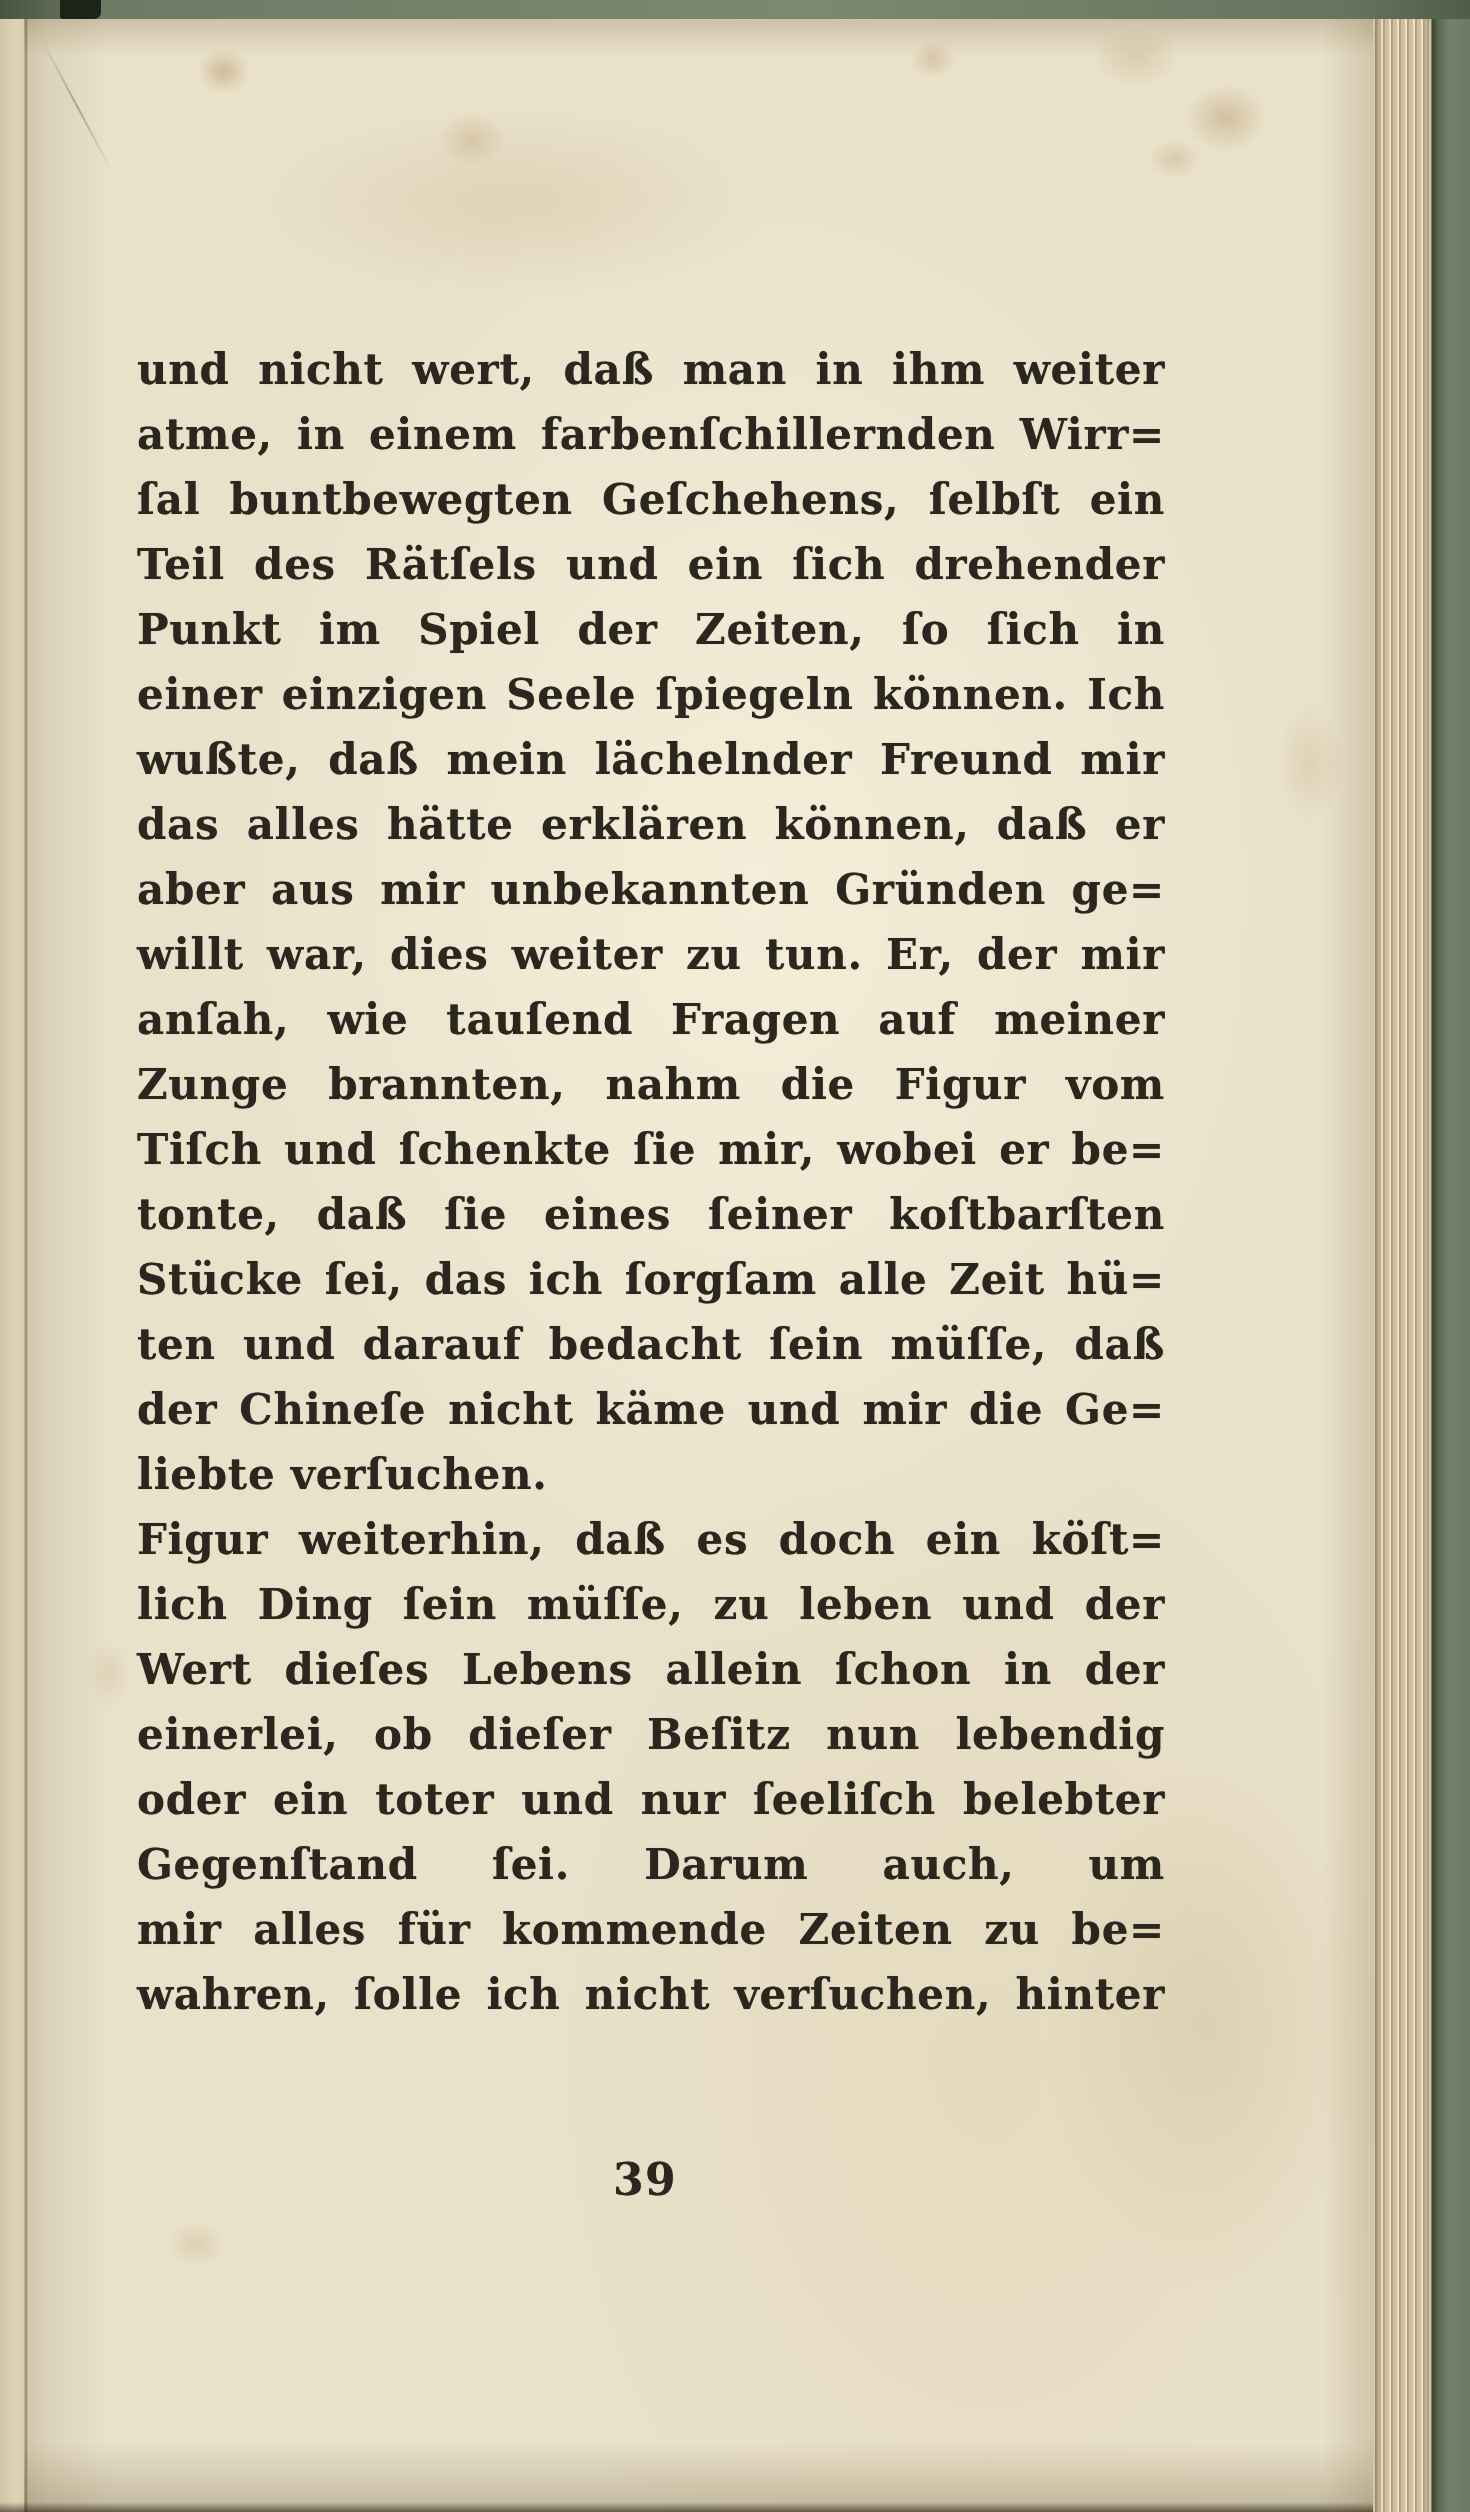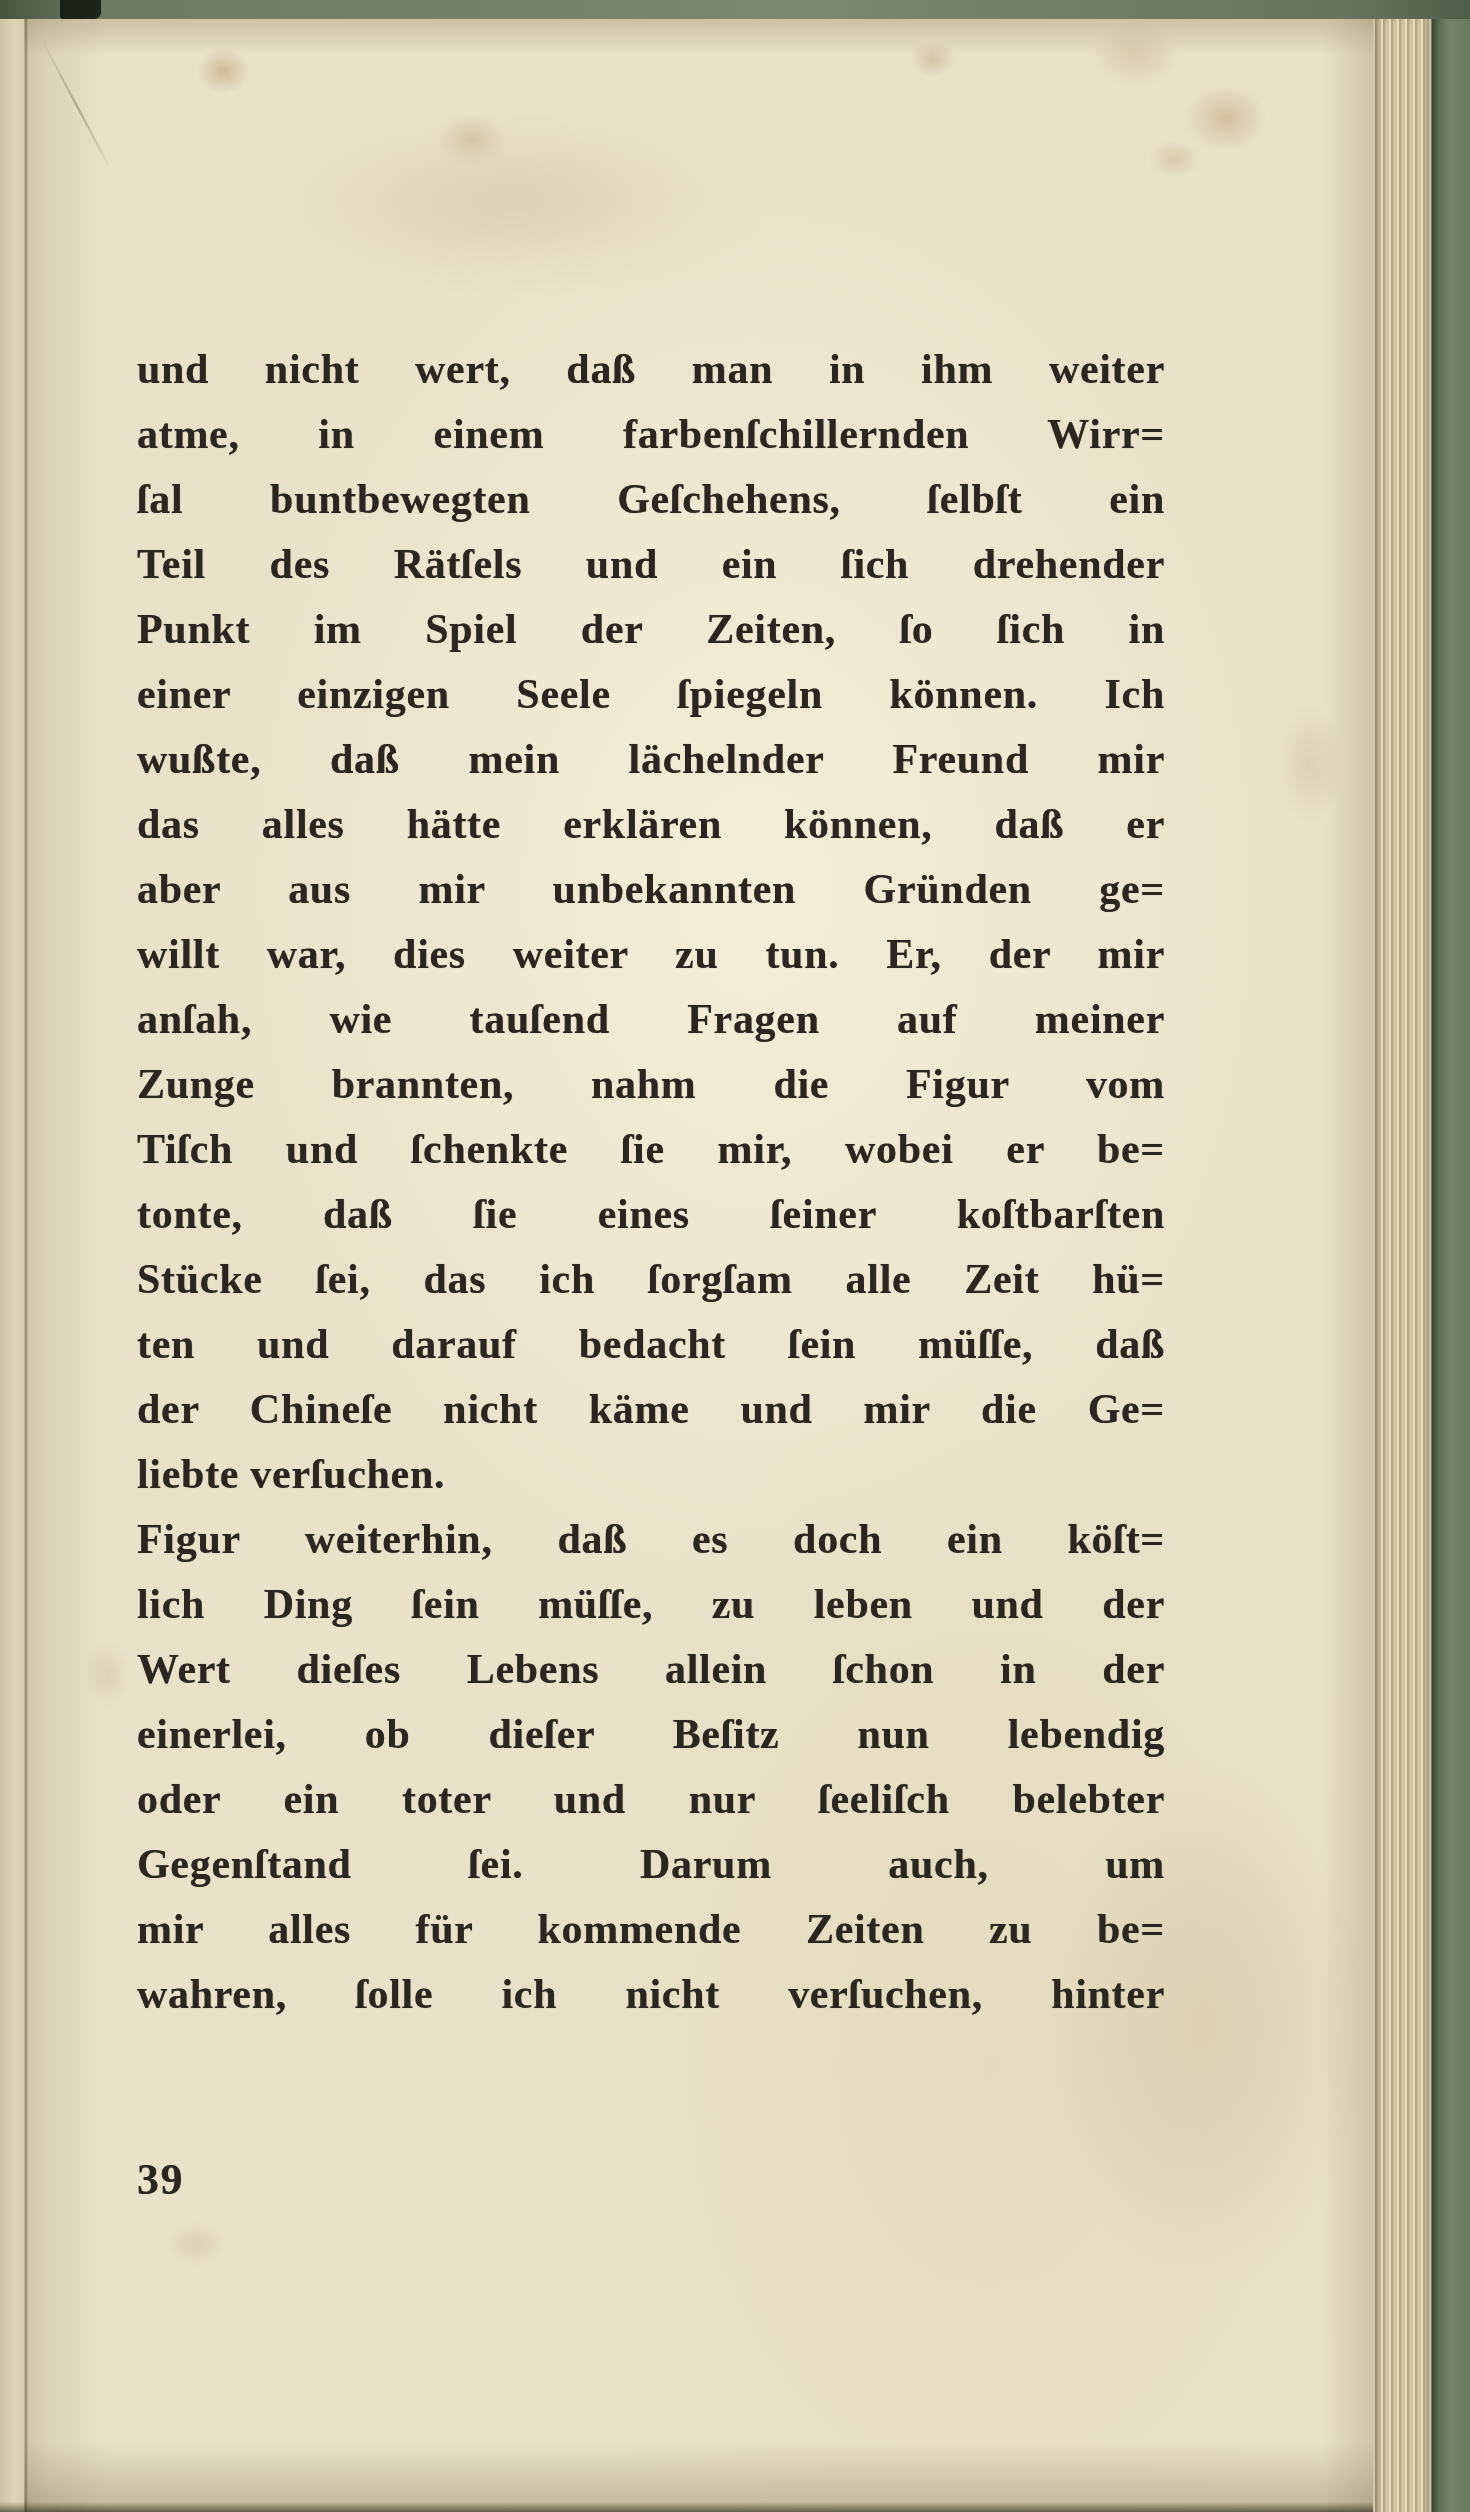--- a/index.html
+++ b/index.html
@@ -34,21 +34,20 @@
   .page{
     position:absolute;left:0;top:19px;width:1373px;height:2493px;overflow:hidden;
     background-color:var(--paper,#e9e1ca);
     background-image:
       radial-gradient(60% 45% at 55% 35%, rgba(255,250,232,.5), transparent 70%),
       radial-gradient(50% 40% at 72% 82%, rgba(190,160,100,.10), transparent 70%),
       linear-gradient(90deg, rgba(110,92,55,.30) 0, rgba(110,92,55,.10) 51px, rgba(110,92,55,0) 110px),
       linear-gradient(270deg, rgba(120,100,62,.22) 0, rgba(120,100,62,0) 51px),
       linear-gradient(180deg, rgba(120,100,62,.25) 0, rgba(120,100,62,0) 37px),
       linear-gradient(0deg, rgba(100,84,50,.30) 0, rgba(100,84,50,0) 70px);
-    font-family: Liberation Serif, serif;
   }
   .left-edge-strip{
     position:absolute;left:0;top:0;width:23.5px;height:100%;
     background:linear-gradient(90deg,#cfc4a6,#ded4b7 60%,#d8cdaf 100%);
   }
   .gutter-line{
     position:absolute;left:23.5px;top:0;width:4.4px;height:100%;
     background:linear-gradient(90deg, rgba(70,58,36,0), rgba(70,58,36,.5) 50%, rgba(70,58,36,0));
   }
   .corner-crease{
@@ -72,21 +71,21 @@
   
   .text-block{
     position:absolute;left:137px;top:318px;width:1028px;
     font-weight:bold;font-size:42px;line-height:65px;
     color:var(--ink,#2b271e);letter-spacing:0.7px;
     text-shadow:0 0 0.7px rgba(43,38,28,.55);
   }
   .line{text-align:justify;}
   .line.j{text-align-last:justify;}
   .page-number{
-    position:absolute;left:137px;top:2138px;width:1016px;text-align:left;
+    position:absolute;left:137px;top:2138px;width:1016px;text-align:center;
     font-weight:bold;font-size:44px;line-height:46px;letter-spacing:1.5px;
     color:var(--ink,#2b271e);text-shadow:0 0 0.7px rgba(43,38,28,.55);
   }
 </style>
 </head>
 <body>
 
 <div id="screenshot">
 
   <div class="page">

